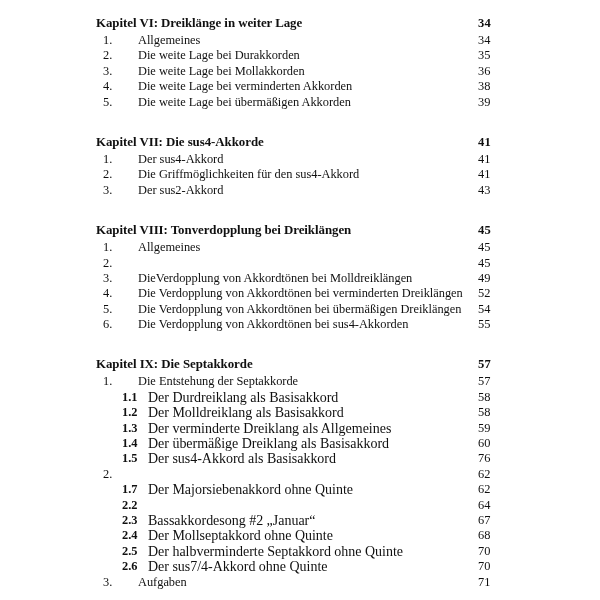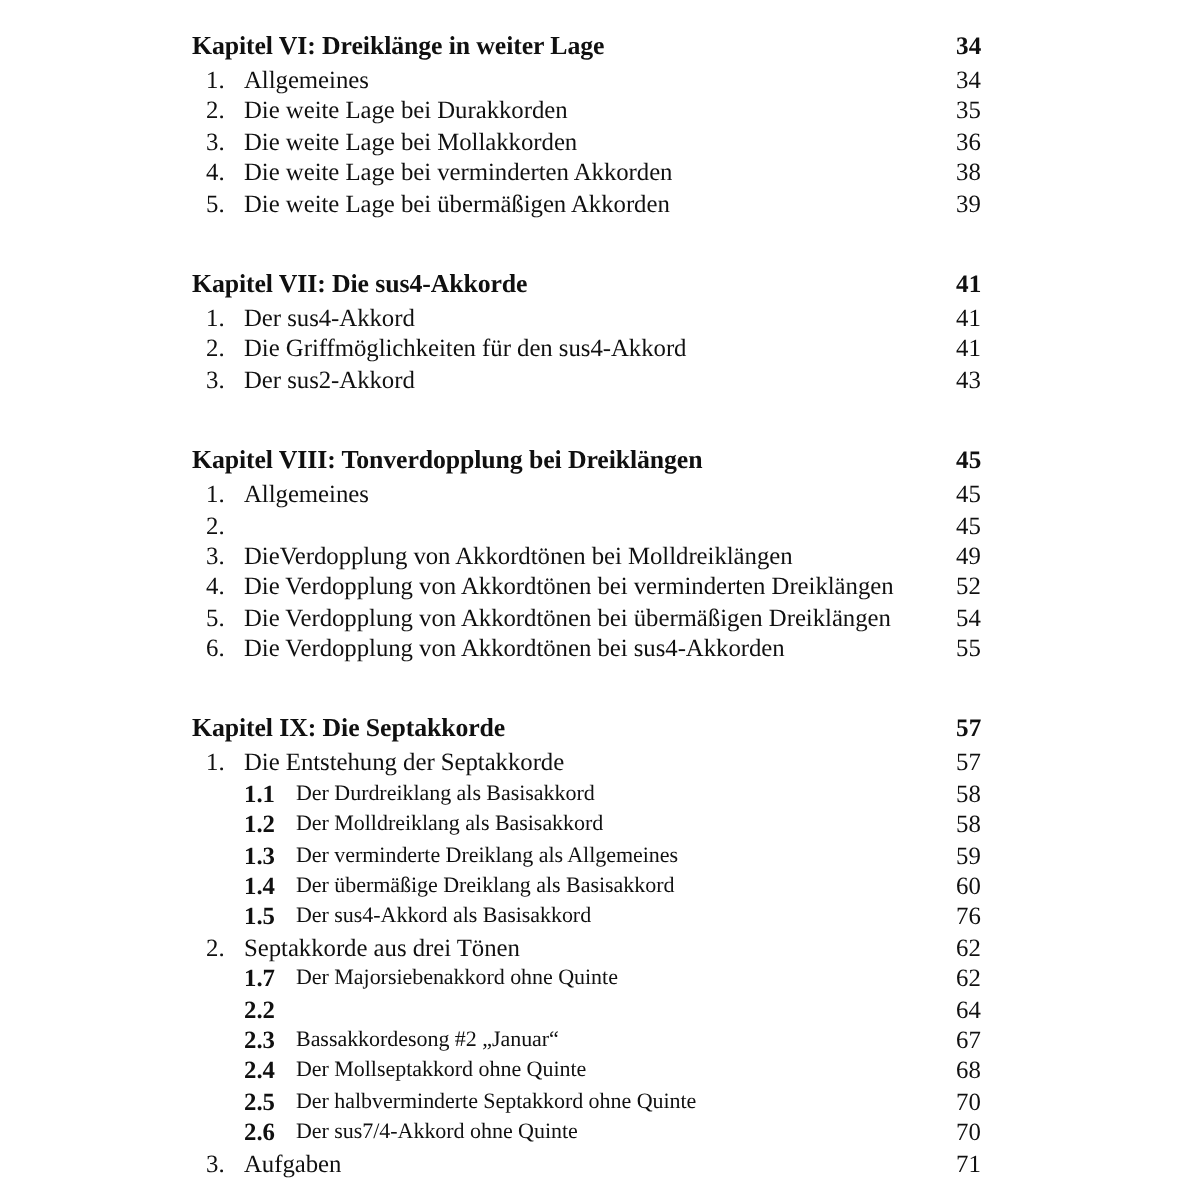--- a/index.html
+++ b/index.html
@@ -71,37 +71,37 @@
 
   
   .row.lvl1 .num {
     position: absolute;
     top: 0;
     left: 103px;
     width: 16px;
     font-size: 12.4px;
   }
   .row.lvl1 .label {
-    left: 122px;
+    left: 138px;
     font-size: 12.4px;
     letter-spacing: -0.02px;
   }
 
   
   .row.lvl2 .num {
     position: absolute;
     top: 0;
     left: 122px;
     width: 24px;
     font-size: 12.4px;
     font-weight: bold;
   }
   .row.lvl2 .label {
     left: 148px;
-    font-size: 11px;
+    font-size: 14px;
     letter-spacing: -0.02px;
   }
 </style>
 </head>
 <body>
 
 <div id="toc">
     <div class="chapter">
       <div class="row chapter-head">
         <span class="label">Kapitel VI: Dreiklänge in weiter Lage</span>
@@ -219,21 +219,20 @@
         <span class="label">Der übermäßige Dreiklang als Basisakkord</span>
         <span class="page">60</span>
       </div>
       <div class="row lvl2">
         <span class="num">1.5</span>
         <span class="label">Der sus4-Akkord als Basisakkord</span>
         <span class="page">76</span>
       </div>
       <div class="row lvl1">
         <span class="num">2.</span>
-        <span class="label">Septakkorde aus drei Tönen</span>
         <span class="page">62</span>
       </div>
       <div class="row lvl2">
         <span class="num">1.7</span>
         <span class="label">Der Majorsiebenakkord ohne Quinte</span>
         <span class="page">62</span>
       </div>
       <div class="row lvl2">
         <span class="num">2.2</span>
         <span class="page">64</span>

